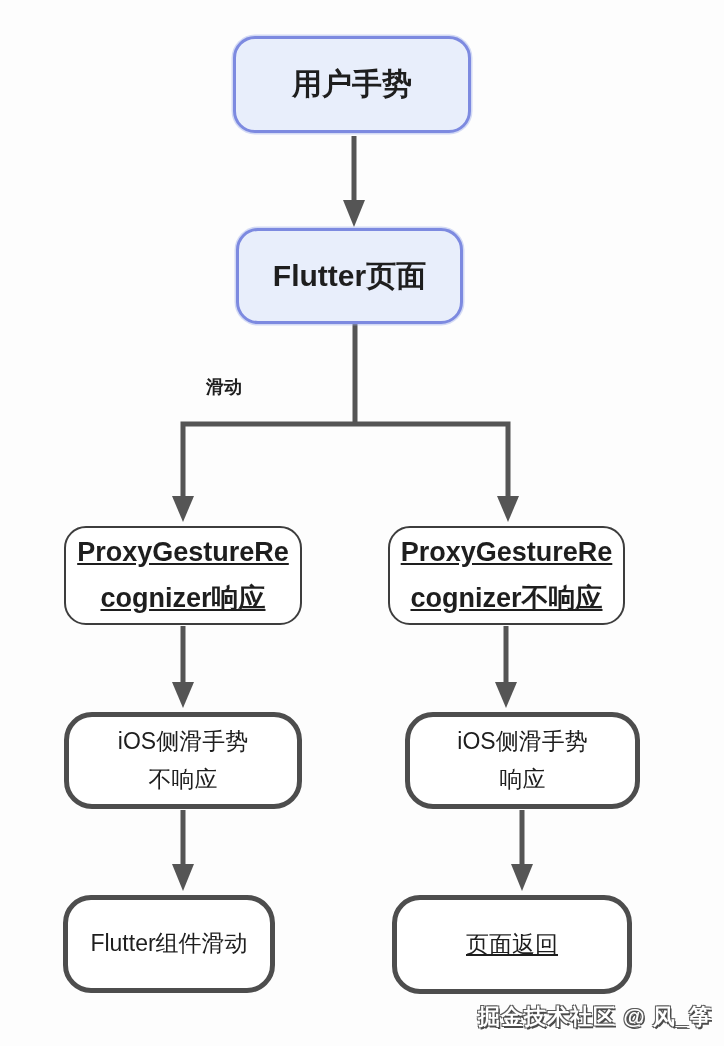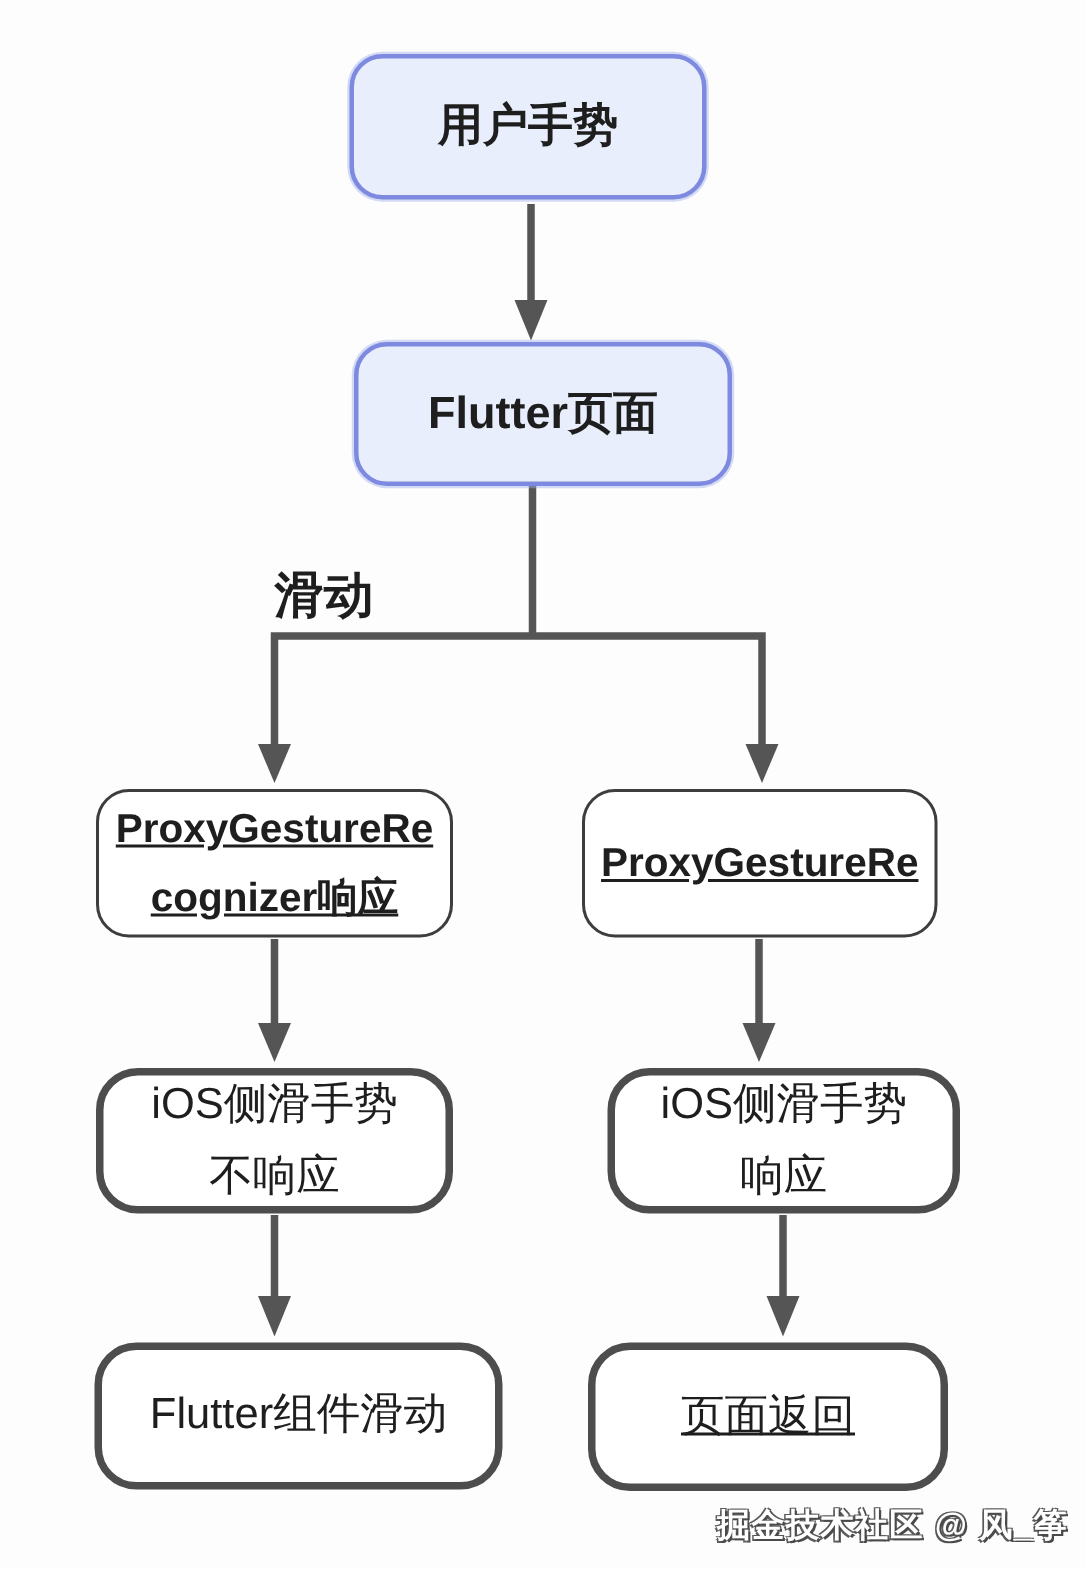--- a/index.html
+++ b/index.html
@@ -56,54 +56,55 @@
     font-weight: bold;
     font-size: 27px;
     line-height: 1.7;
     text-decoration: underline;
   }
   .node-thick {
     background: #ffffff;
     border: 5px solid #4d4d4d;
     border-radius: 28px;
     font-weight: normal;
-    font-size: 29px;
+    font-size: 23px;
     line-height: 1.65;
   }
   .edge-label {
     position: absolute;
     font-weight: bold;
-    font-size: 33px;
+    font-size: 18px;
     color: var(--text, #1e1e1e);
     white-space: nowrap;
+    margin-left: 23px;
   }
   .watermark {
     position: absolute;
     right: 12px;
     bottom: 14px;
     font-size: 22px;
     font-weight: bold;
     color: #ffffff;
     text-shadow:
       1.5px 1.5px 0 #4a4a4a,
       -1px -1px 0 #5a5a5a,
       1px -1px 0 #5a5a5a,
       -1px 1px 0 #5a5a5a;
     letter-spacing: 1px;
     white-space: nowrap;
   }
 
   
   #node-user-gesture      { left: 233px; top: 36px;  width: 238px; height: 97px; }
-  #node-flutter-page      { left: 236px; top: 228px; width: 252px; height: 96px; }
+  #node-flutter-page      { left: 236px; top: 228px; width: 227px; height: 96px; }
   #node-proxy-respond     { left: 64px;  top: 526px; width: 238px; height: 99px; }
   #node-proxy-not-respond { left: 388px; top: 526px; width: 237px; height: 99px; }
   #node-ios-not-respond   { left: 64px;  top: 712px; width: 238px; height: 97px; }
   #node-ios-respond       { left: 405px; top: 712px; width: 235px; height: 97px; }
-  #node-flutter-scroll    { left: 63px;  top: 895px; width: 272px; height: 98px; }
+  #node-flutter-scroll    { left: 63px;  top: 895px; width: 212px; height: 98px; }
   #node-page-back         { left: 392px; top: 895px; width: 240px; height: 99px; text-decoration: underline; }
 
   #label-slide    { left: 183px; top: 375px; }
   #label-no-slide { left: 406px; top: 375px; }
 </style>
 </head>
 <body>
 
 <div class="canvas">
 
@@ -141,20 +142,21 @@
 
   <div class="edge-label" id="label-slide">滑动</div>
 
   <div class="node node-thin" id="node-proxy-respond">
     <span>ProxyGestureRe</span>
     <span>cognizer响应</span>
   </div>
 
   <div class="node node-thin" id="node-proxy-not-respond">
     <span>ProxyGestureRe</span>
+    <span>cognizer不响应</span>
   </div>
 
   <div class="node node-thick" id="node-ios-not-respond">
     <span>iOS侧滑手势</span>
     <span>不响应</span>
   </div>
 
   <div class="node node-thick" id="node-ios-respond">
     <span>iOS侧滑手势</span>
     <span>响应</span>

